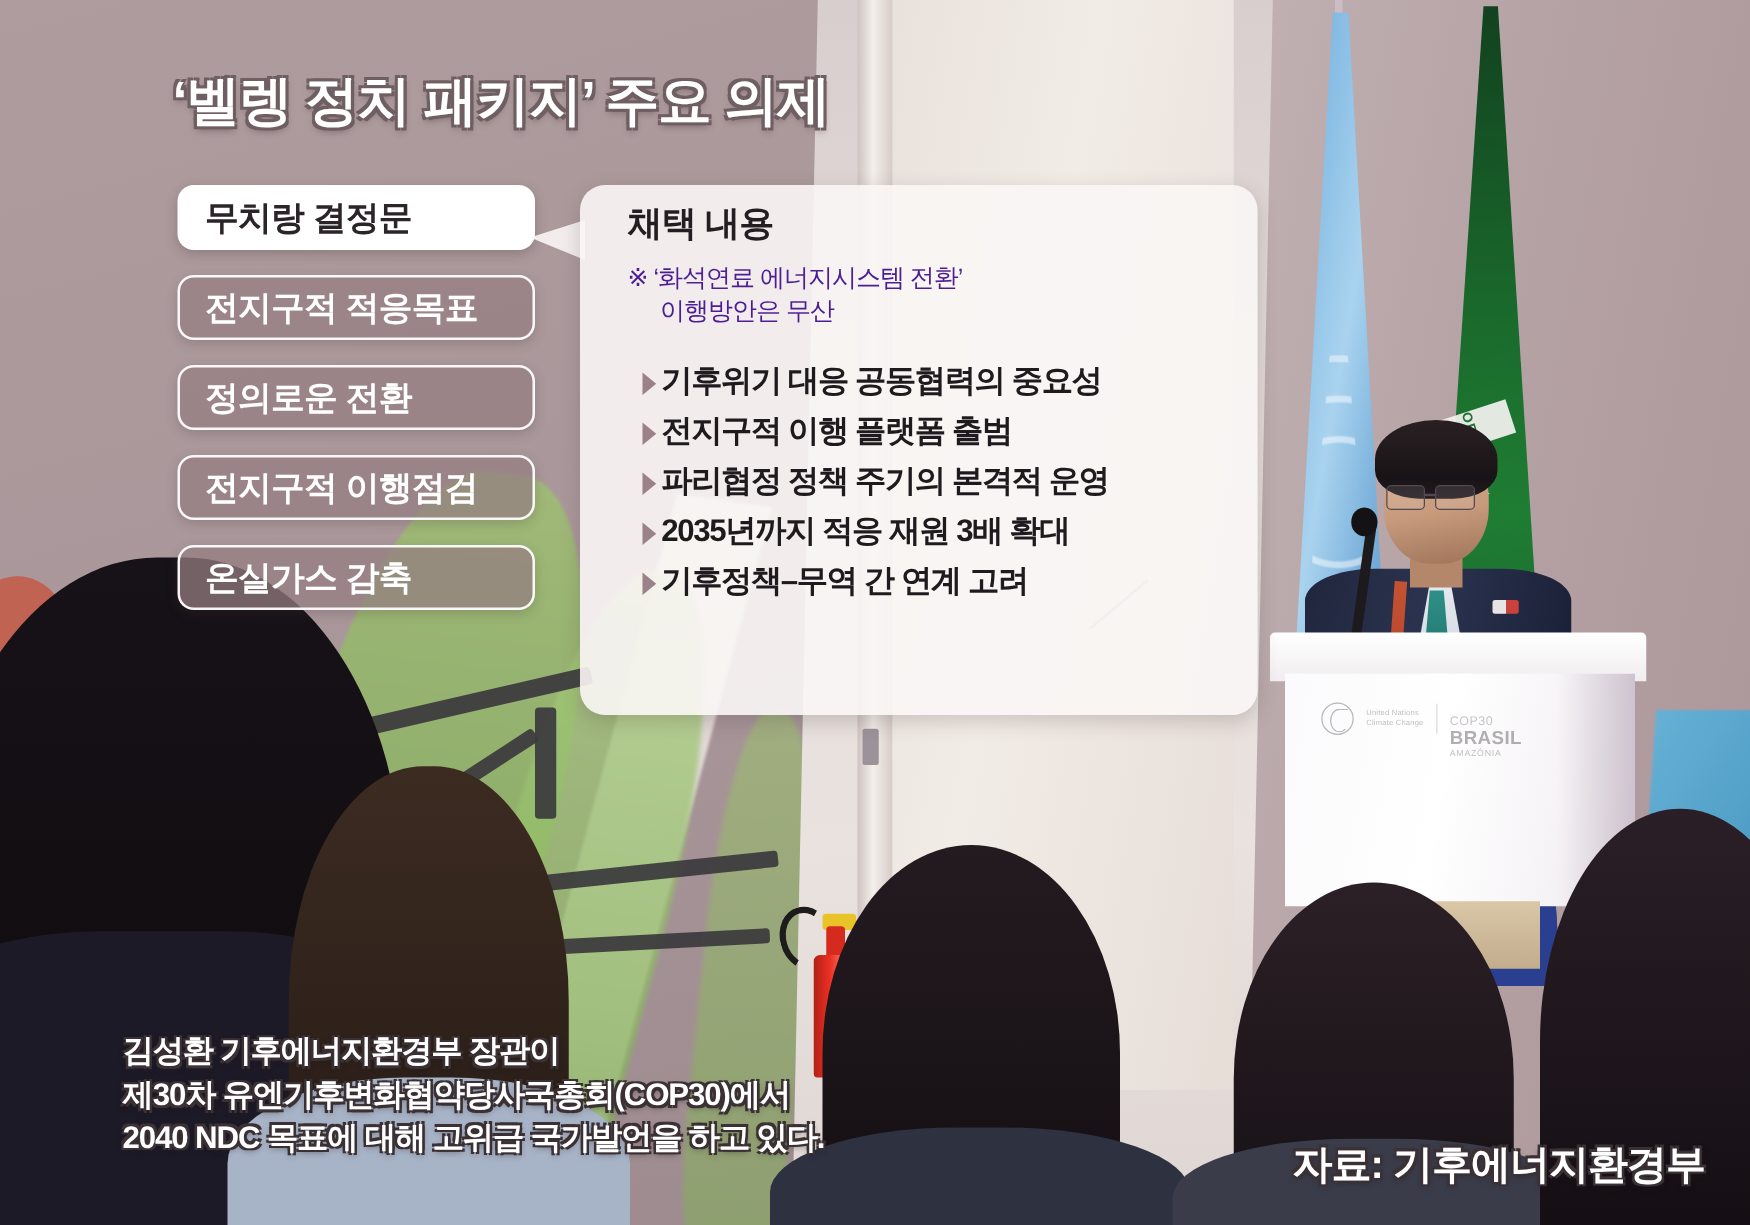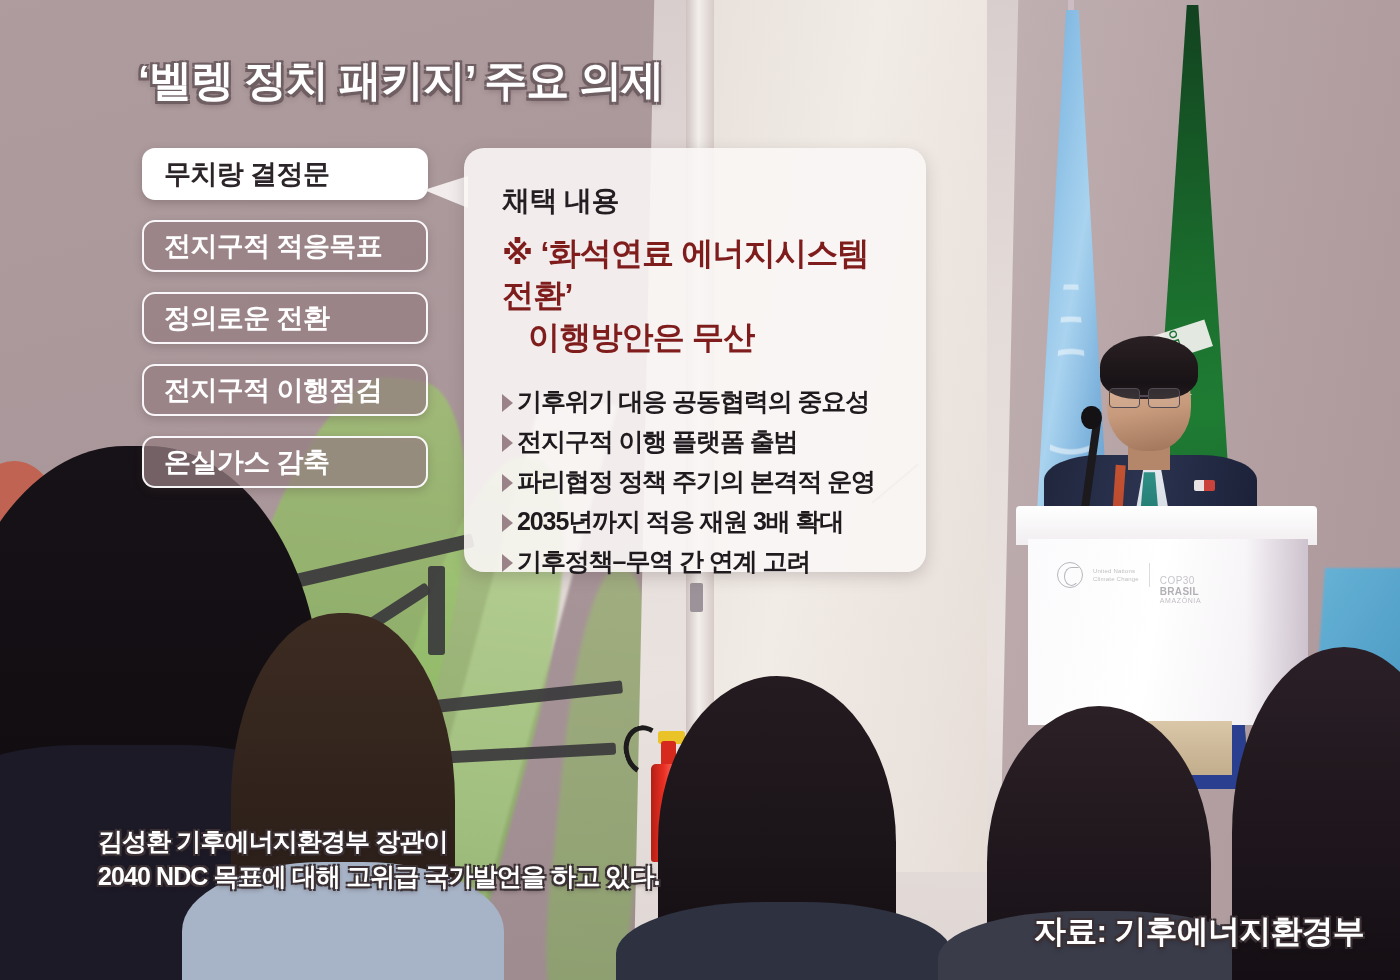--- a/index.html
+++ b/index.html
@@ -261,21 +261,21 @@
     line-height: 1.45;
     color: #6a6168;
     letter-spacing: .2px;
     white-space: nowrap;
   }
   .logo-div {
     width: 1px; height: 24px; background: #8d848d; opacity: .7; flex: none;
   }
   .cop-mark { text-align: left; }
   .cop-mark .cop-top { font-size: 10px; color: #7b7280; letter-spacing: .4px; line-height: 1; margin-top: 30px; }
-  .cop-mark .cop-mid { font-size: 10px; font-weight: 700; color: #4b4350; letter-spacing: .3px; line-height: 1.1; }
+  .cop-mark .cop-mid { font-size: 15px; font-weight: 700; color: #4b4350; letter-spacing: .3px; line-height: 1.1; }
   .cop-mark .cop-bot { font-size: 7px; color: #6d6472; letter-spacing: .6px; line-height: 1.1; }
 
   
   .flag-un {
     position: absolute;
     left: 73.8%;
     top: 1.0%;
     width: 5.6%;
     height: 58%;
     background: linear-gradient(100deg, #6fa9d8 0%, #8ec1e6 28%, #a9d3ef 50%, #7db2dc 74%, #5d97c8 100%);
@@ -486,54 +486,54 @@
     color: #ffffff;
     border: 2px solid rgba(255,255,255,.94);
     box-shadow: 0 3px 9px rgba(70,55,58,.24);
   }
 
   
   .callout {
     position: absolute;
     left: 464px;
     top: 148px;
-    width: 462px;
+    width: 542px;
     height: 424px;
     background: rgba(250,246,245,.90);
     border-radius: 20px;
     box-shadow: 0 5px 16px rgba(74,58,62,.22);
-    padding: 34px 22px 0 38px;
+    padding: 12px 22px 0 38px;
   }
   .callout-tail {
     position: absolute;
     left: 424px;
     top: 176px;
     width: 0; height: 0;
     border-top: 14px solid transparent;
     border-bottom: 18px solid transparent;
     border-right: 44px solid rgba(250,246,245,.90);
   }
   .card-title {
     font-size: 28px;
     font-weight: 700;
     color: #241e22;
     letter-spacing: -.6px;
     margin: 0 0 12px 0;
   }
   .card-note {
-    font-size: 32px;
-    color: #7f1d1d;
+    font-size: 20px;
+    color: #4c1d95;
     letter-spacing: -.8px;
     line-height: 1.32;
-    font-weight: 700;
+    font-weight: 400;
     margin: 0 0 30px 0;
   }
   .card-note .note-l2 { display: block; padding-left: 26px; }
 
-  .bullets { margin: 0; padding: 0; list-style: none; }
+  .bullets { margin: 12px; padding: 0; list-style: none; }
   .bullet {
     display: flex;
     align-items: flex-start;
     font-size: 25px;
     font-weight: 700;
     color: #1f1a1e;
     letter-spacing: -1.1px;
     line-height: 1.0;
     margin-bottom: 15px;
     white-space: nowrap;
@@ -721,18 +721,19 @@
         </li>
         <li class="bullet">
           <span class="bullet-marker"></span>
           <span>기후정책–무역 간 연계 고려</span>
         </li>
       </ul>
     </div>
 
     <div class="caption">
       <span class="caption-line">김성환 기후에너지환경부 장관이</span>
+      <span class="caption-line">제30차 유엔기후변화협약당사국총회(COP30)에서</span>
       <span class="caption-line">2040 NDC 목표에 대해 고위급 국가발언을 하고 있다.</span>
     </div>
 
     <div class="source">자료: 기후에너지환경부</div>
   </div>
 </div>
 
 </body></html>

